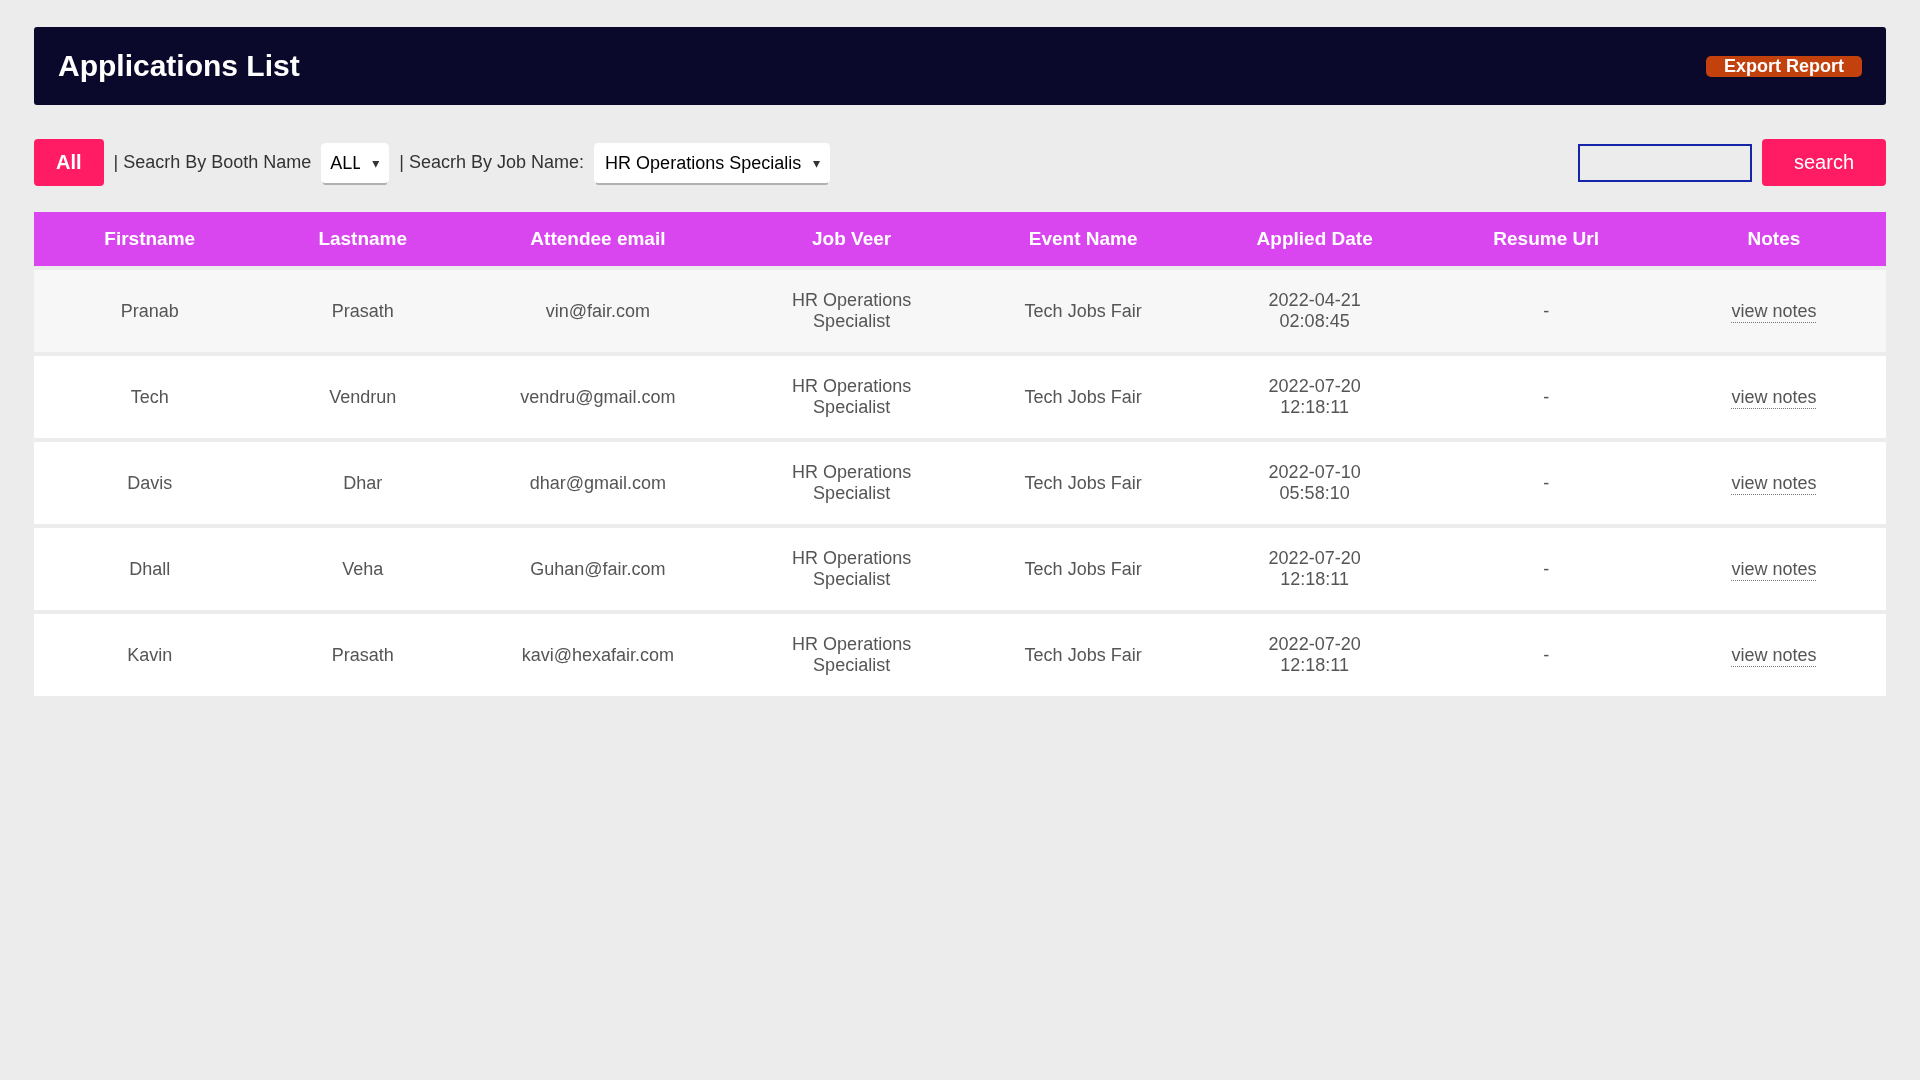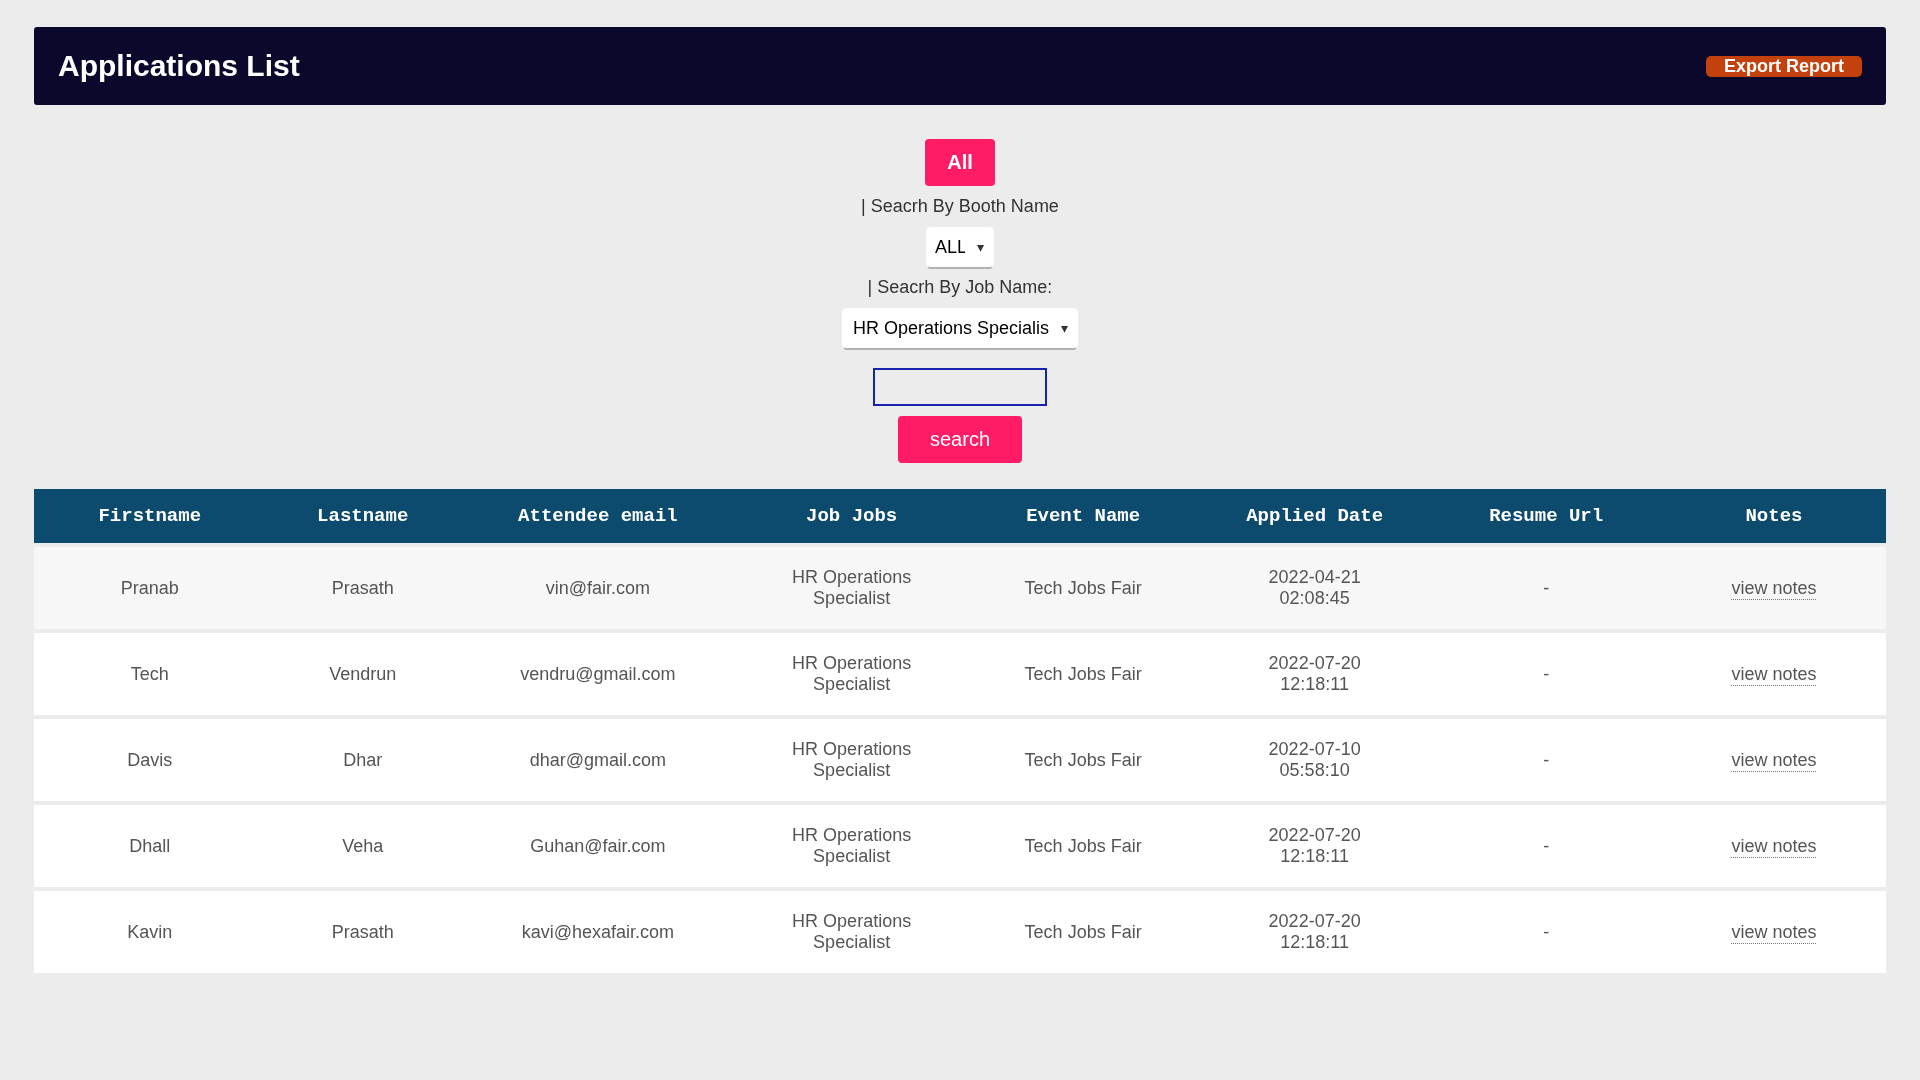--- a/index.html
+++ b/index.html
@@ -37,21 +37,20 @@
     padding: 0 18px;
     border-radius: 5px;
     cursor: pointer;
   }
 
   .filter-bar {
     margin: 34px 34px 0 34px;
     display: flex;
     align-items: center;
     gap: 10px;
-    flex-direction: column;
   }
   .all-btn {
     background: #ff1c64;
     color: #fff;
     border: none;
     font-size: 20px;
     font-weight: 700;
     padding: 12px 22px;
     border-radius: 4px;
     cursor: pointer;
@@ -122,22 +121,21 @@
   .table-wrap {
     margin: 22px 34px 0 34px;
   }
   table {
     width: 100%;
     border-collapse: separate;
     border-spacing: 0 4px;
     table-layout: fixed;
   }
   thead tr {
-    background: #0c4a6e;
-    font-family: Liberation Mono, monospace;
+    background: #d946ef;
   }
   thead th {
     color: #fff;
     font-weight: 600;
     font-size: 19px;
     padding: 16px 8px;
     text-align: center;
   }
   tbody tr {
     background: #fff;
@@ -212,21 +210,21 @@
       <col class="c-event">
         <col class="c-date">
         <col class="c-resume">
         <col class="c-notes">
     </colgroup>
     <thead>
       <tr>
         <th>Firstname</th>
         <th>Lastname</th>
         <th>Attendee email</th>
-        <th>Job Jobs</th>
+        <th>Job Veer</th>
         <th>Event Name</th>
         <th>Applied Date</th>
         <th>Resume Url</th>
         <th>Notes</th>
       </tr>
     </thead>
     <tbody id="tbody">
         <tr class="alt">
           <td>Pranab</td>
           <td>Prasath</td>

